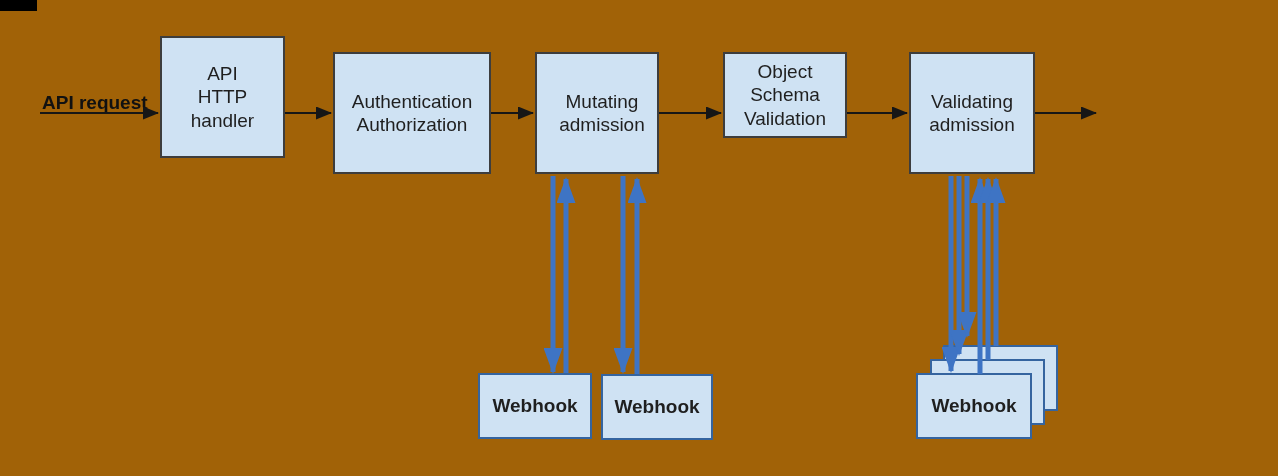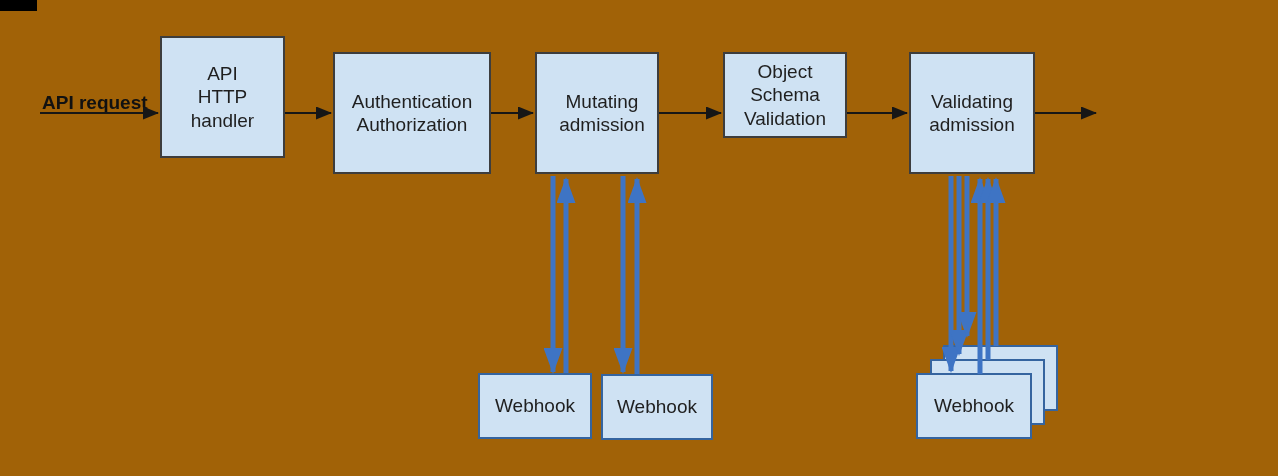--- a/index.html
+++ b/index.html
@@ -32,21 +32,21 @@
     color: #1f1f1f;
     font-size: 19px;
     line-height: 1.22;
     text-align: center;
   }
   .node .label {
     white-space: pre-line;
   }
   .node.webhook {
     border-color: #35649f;
-    font-weight: 400;
+    font-weight: 700;
   }
   .api-label {
     position: absolute;
     left: 42px;
     top: 92px;
     font-size: 19px;
     font-weight: 700;
     color: #111111;
     white-space: nowrap;
   }

